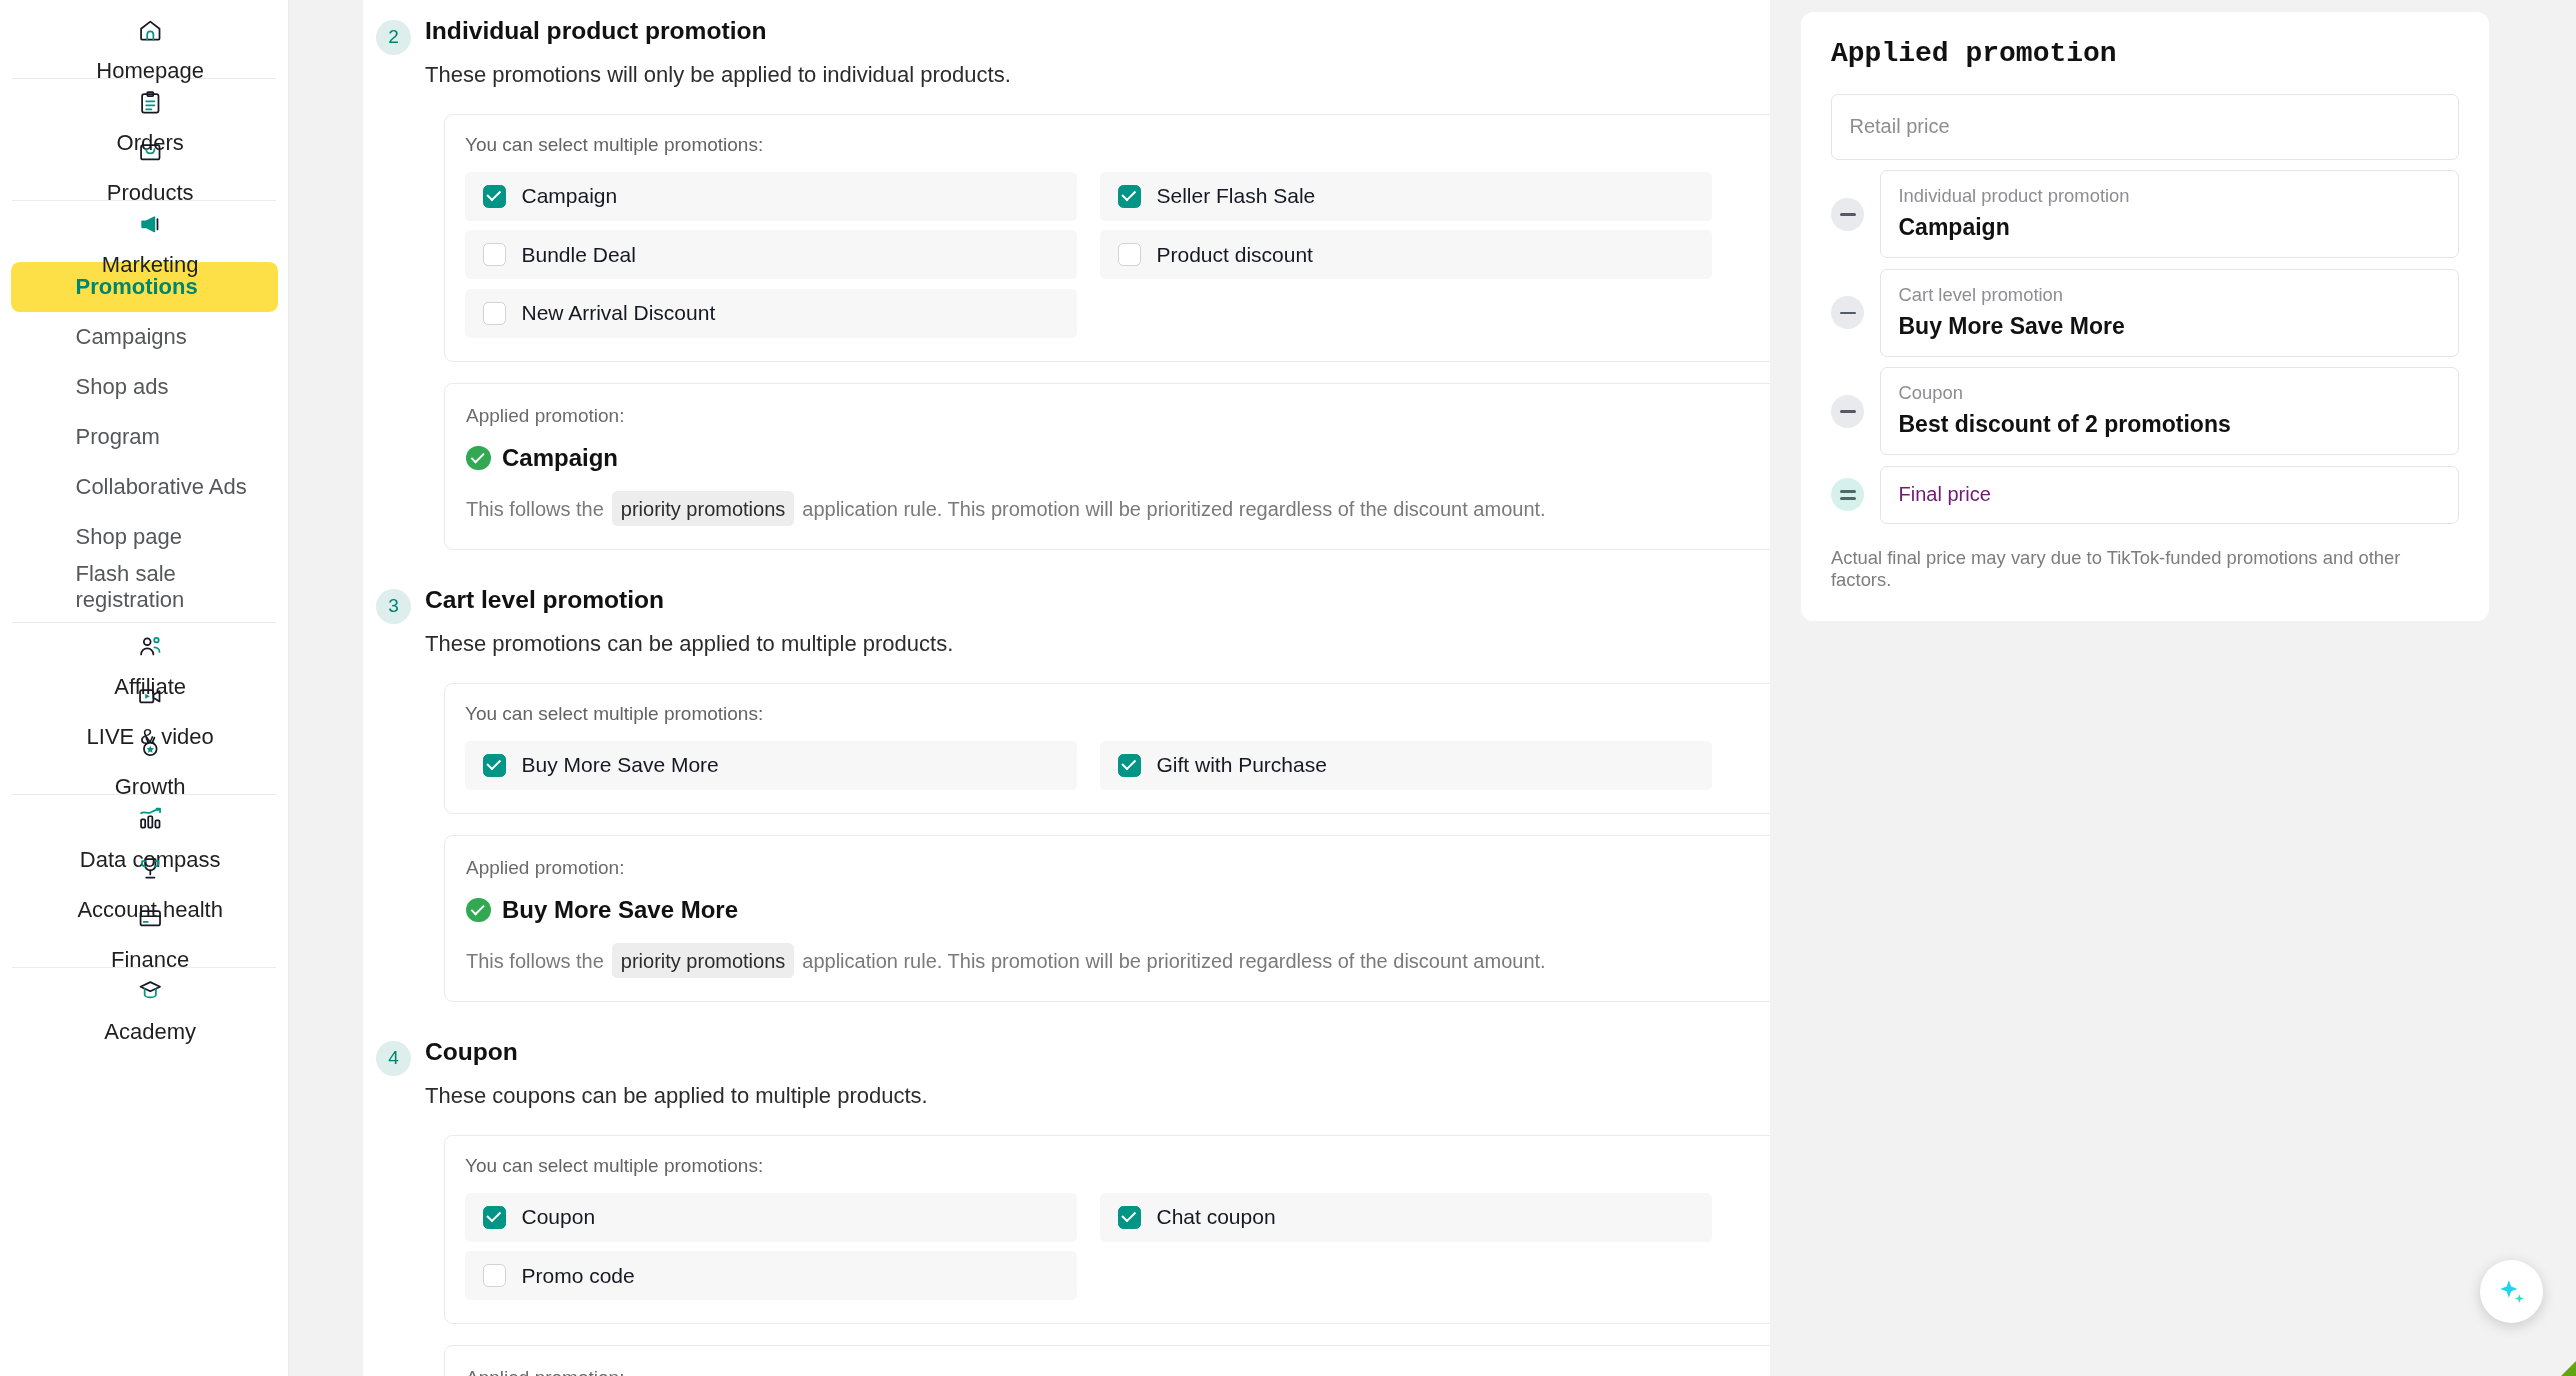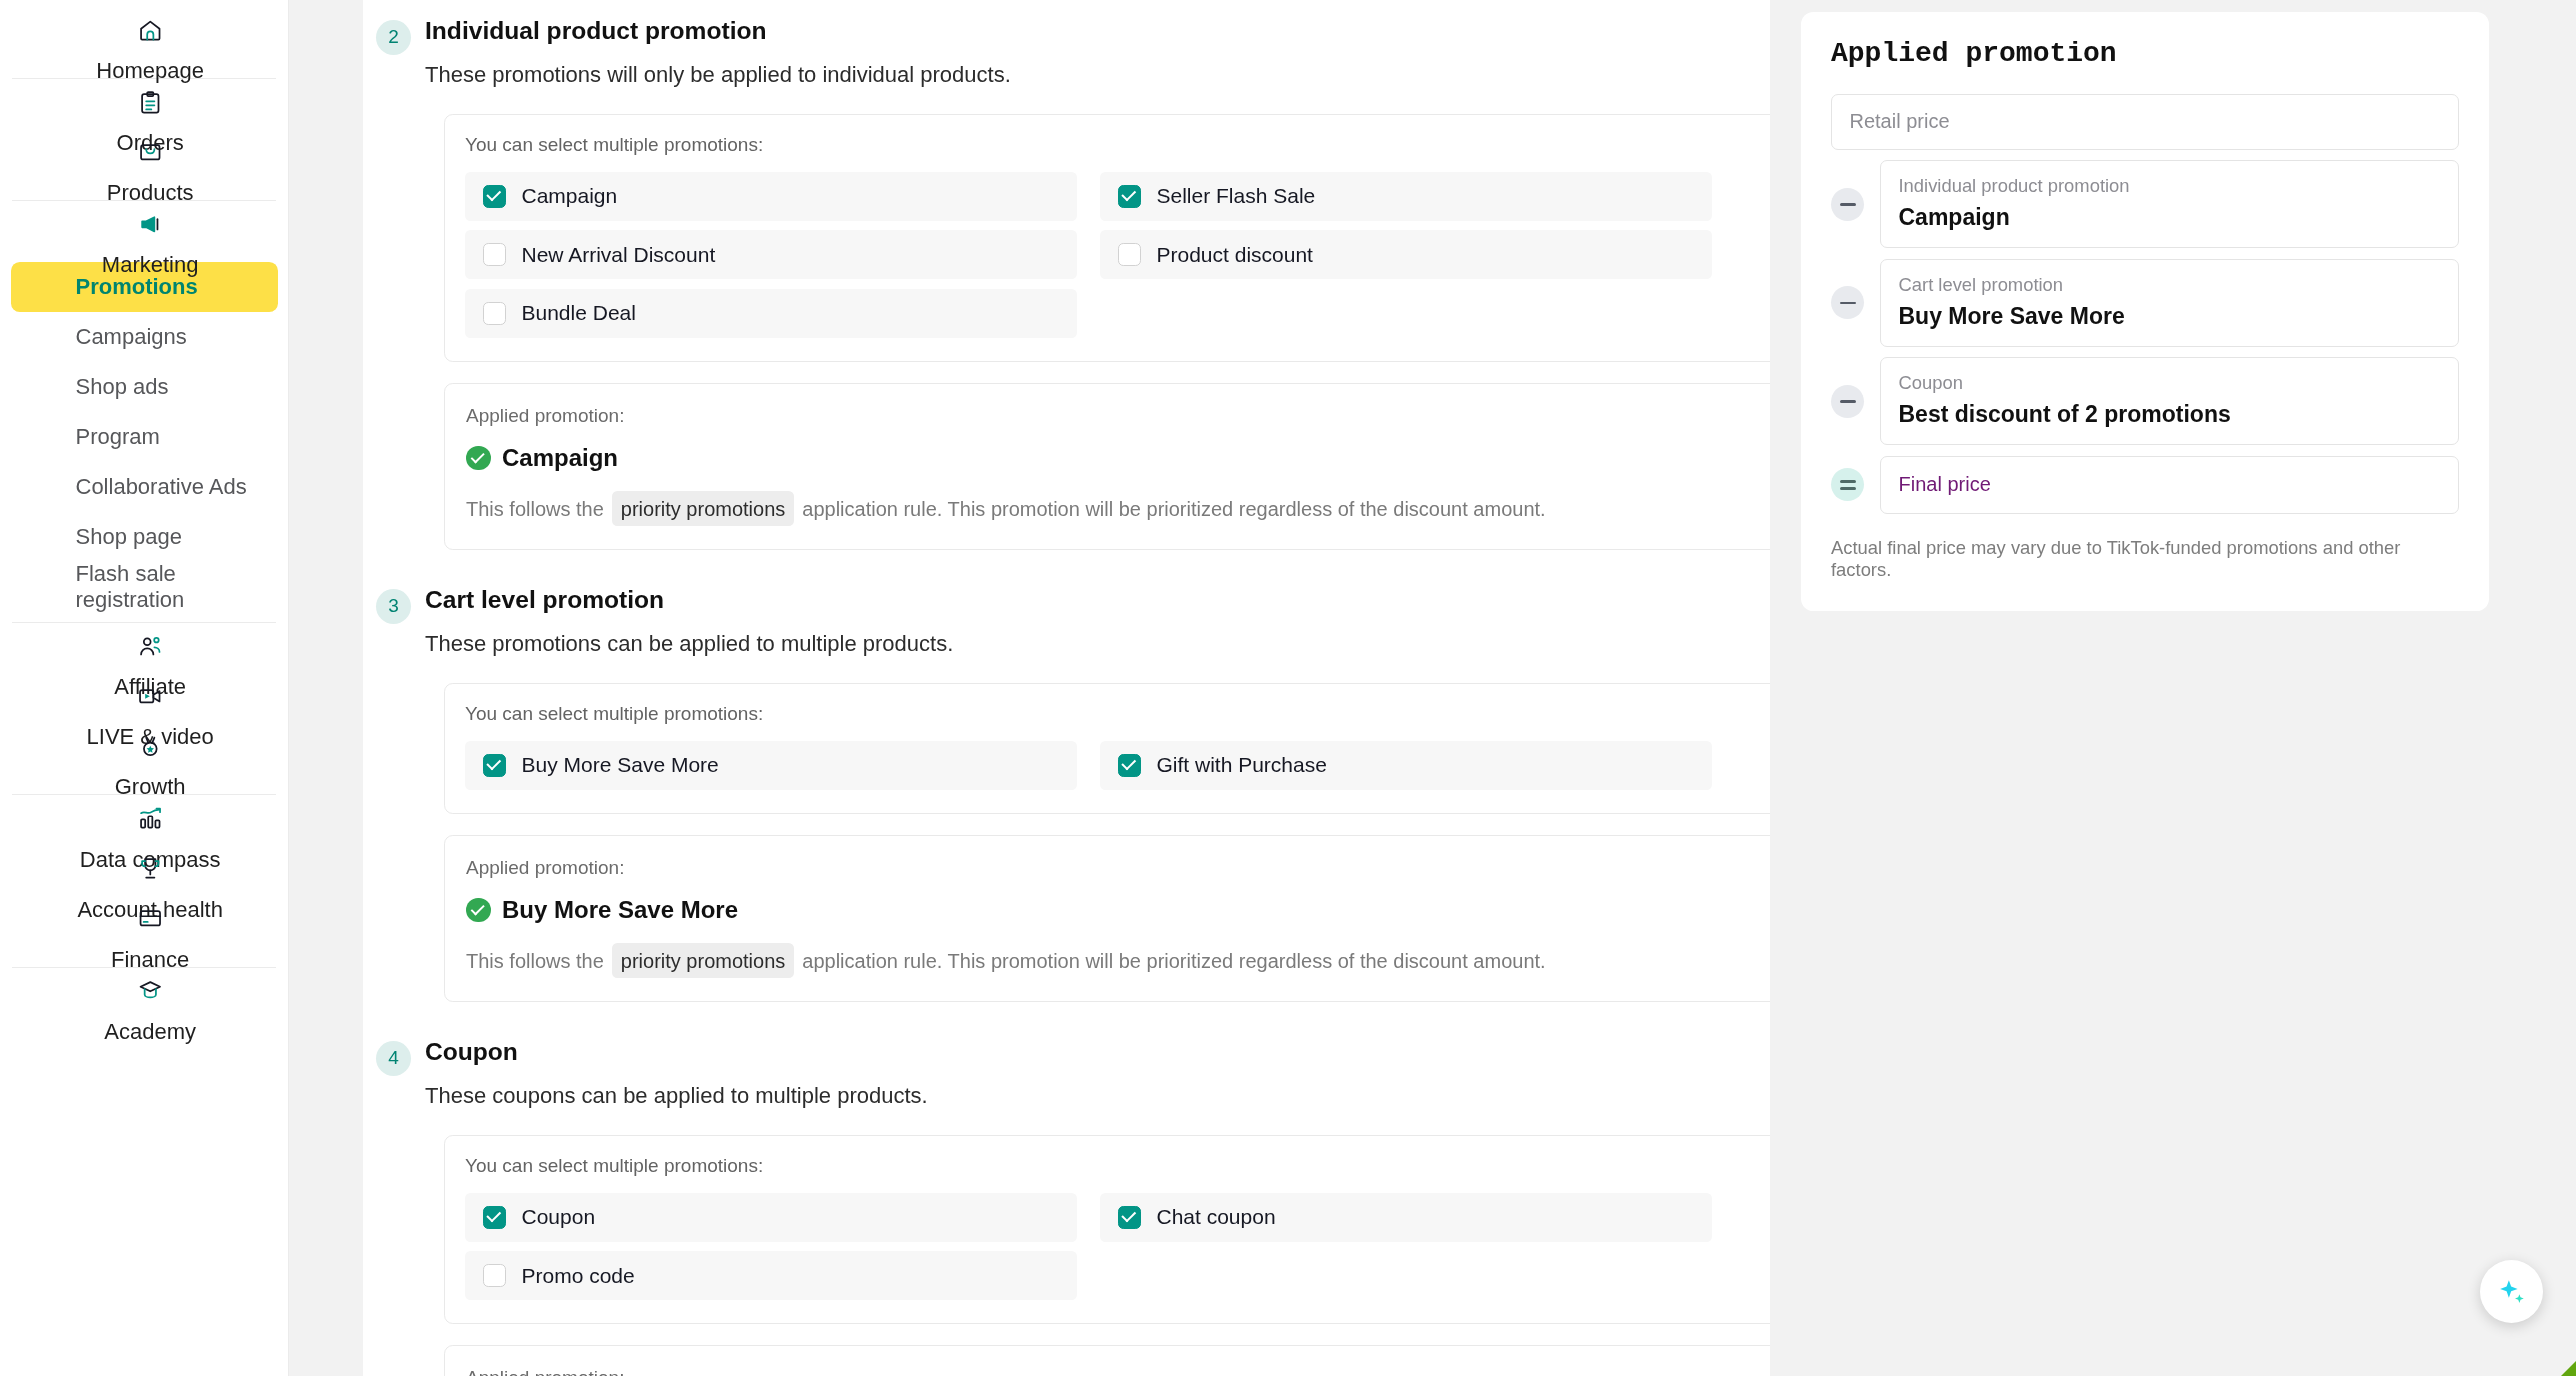--- a/index.html
+++ b/index.html
@@ -108,21 +108,21 @@
   }
 
   
   .rightwrap { flex: 1 1 auto; background: #f2f2f2; position: relative; }
   .right-card {
     position: absolute; left: 31px; top: 12.3px; width: 688px;
     background: #fff; border-radius: 12.3px; padding: 26px 30px 30px 30px;
   }
   .rc-title { font-size: 28px; font-weight: 700; color: #111; font-family: Liberation Mono, monospace; }
   .rc-field {
-    margin-top: 24.6px; height: 56px; border: 0.9px solid #e4e4e4;
+    margin-top: 24.6px; height: 66px; border: 0.9px solid #e4e4e4;
     border-radius: 7px; display: flex; align-items: center; padding: 0 17.5px;
     font-size: 20px; color: #8d8d93;
   }
   .rc-row { display: flex; align-items: center; gap: 16px; margin-top: 10.5px; }
   .op-circle {
     width: 33px; height: 33px; border-radius: 50%; background: #e8eaee;
     flex: 0 0 33px; display: flex; align-items: center; justify-content: center;
   }
   .op-circle.eq { background: #d6f1ec; }
   .op-circle .bar { width: 16px; height: 2.6px; background: #555b66; border-radius: 1.8px; }
@@ -323,25 +323,25 @@
             <div class="pb-top">
               <div class="pb-label">You can select multiple promotions:</div>
               <div class="chk-grid">
                 <div class="chk-col">
                   <div class="chk-row">
                     <span class="cbox checked"></span>
                     <span class="chk-label">Campaign</span>
                   </div>
                   <div class="chk-row">
                     <span class="cbox"></span>
+                    <span class="chk-label">Bundle Deal</span>
+                  </div>
+                  <div class="chk-row">
+                    <span class="cbox"></span>
                     <span class="chk-label">New Arrival Discount</span>
-                  </div>
-                  <div class="chk-row">
-                    <span class="cbox"></span>
-                    <span class="chk-label">Bundle Deal</span>
                   </div>
                 </div>
                 <div class="chk-col">
                   <div class="chk-row">
                     <span class="cbox checked"></span>
                     <span class="chk-label">Seller Flash Sale</span>
                   </div>
                   <div class="chk-row">
                     <span class="cbox"></span>
                     <span class="chk-label">Product discount</span>

